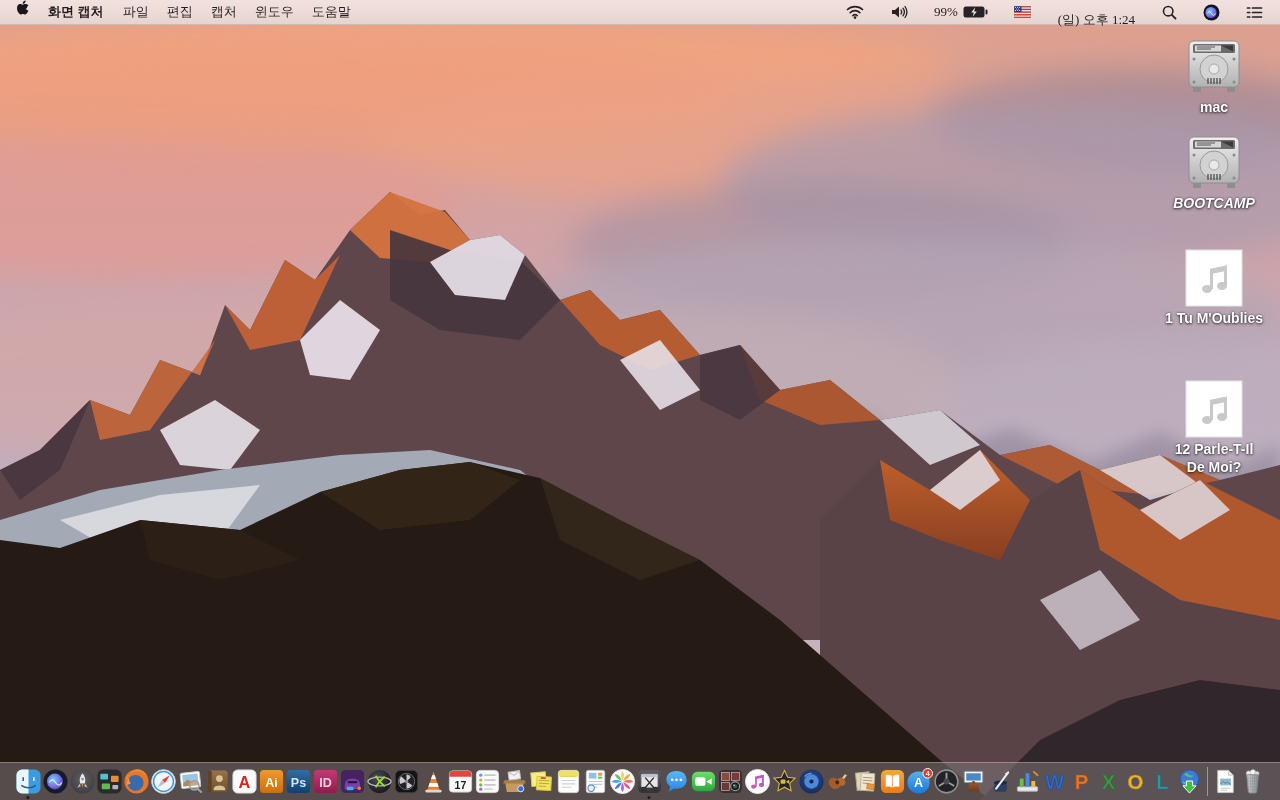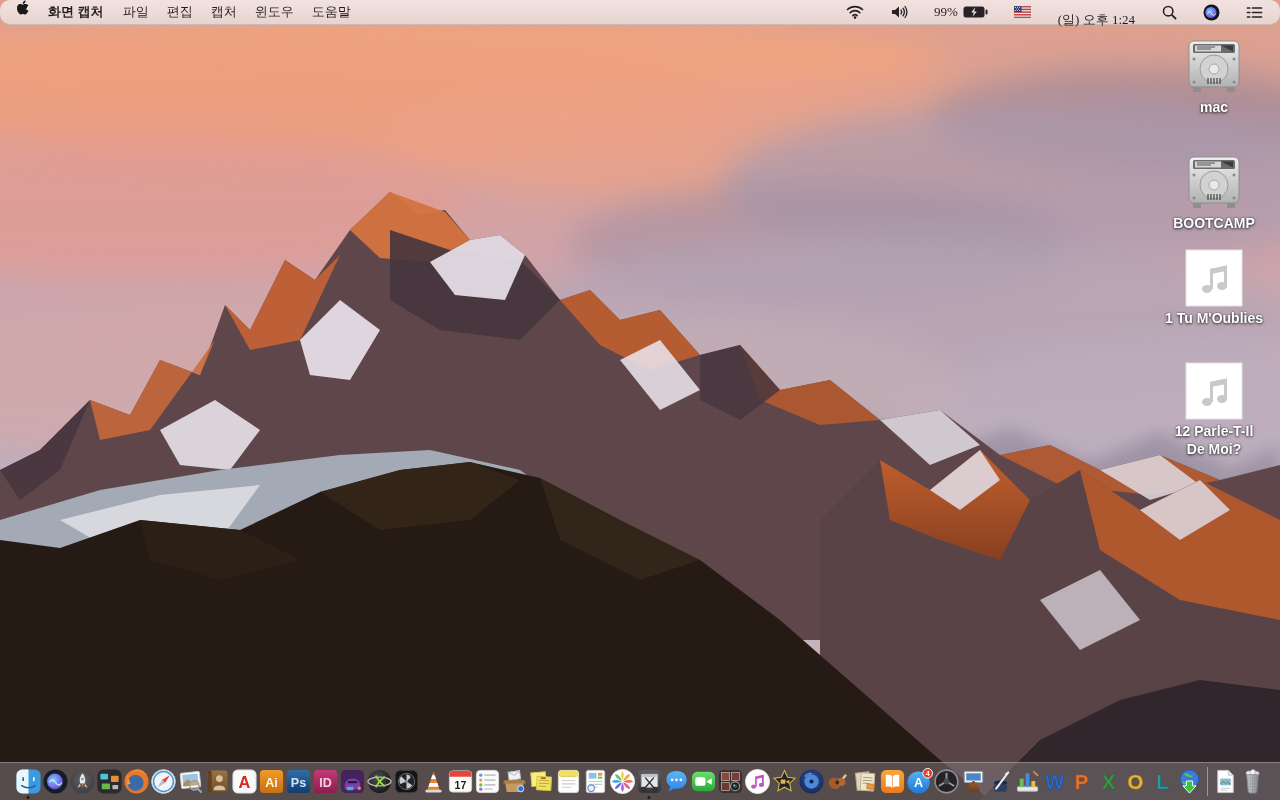--- a/index.html
+++ b/index.html
@@ -3,21 +3,21 @@
 <meta charset="utf-8">
 <style>
   html,body{margin:0;padding:0;}
   body{width:1280px;height:800px;overflow:hidden;position:relative;
        font-family:"Liberation Sans",sans-serif;background:#b9a8b4;}
   
   #wallpaper{position:absolute;inset:0;z-index:0;}
   
   .menubar{position:absolute;top:0;left:0;right:0;height:24px;z-index:30;
     background:linear-gradient(#f2e2df,#e7d4d1);border-bottom:1px solid rgba(90,70,70,.25);
-    display:flex;align-items:center;font-size:13px;color:#211c1e;border-radius:10px;}
+    display:flex;align-items:center;font-size:13px;color:#211c1e;}
   .mb-left{display:flex;align-items:center;padding-left:12px;}
   .mb-item{padding:18px 9px;line-height:24px;}
   .mb-app{font-weight:bold;padding:0 10px;}
   .mb-right{margin-left:auto;display:flex;align-items:center;padding-right:10px;gap:12px;font-family:Liberation Serif, serif;}
   .st{display:flex;align-items:center;padding:0 7px;height:24px;}
   .clock{padding:0 8px;margin-top:16px;}
   
   .desk-item{position:absolute;left:1164px;width:100px;text-align:center;z-index:10;cursor:default;}
   .desk-item .ic{display:block;margin:0 auto;}
   .desk-label{margin-top:3px;font-size:14px;font-weight:bold;color:#fff;line-height:1.25;
@@ -292,21 +292,21 @@
     <circle cx="9" cy="23" r="1.5" fill="#8a8a8a"></circle>
       <circle cx="49" cy="23" r="1.5" fill="#8a8a8a"></circle>
     <circle cx="9" cy="46" r="1.5" fill="#8a8a8a"></circle>
       <circle cx="49" cy="46" r="1.5" fill="#8a8a8a"></circle>
     <rect x="8" y="51" width="8" height="5" fill="#8e8e8e"></rect>
       <rect x="42" y="51" width="8" height="5" fill="#8e8e8e"></rect>
   </svg>
   <div class="desk-label">mac</div>
 </div>
 
-<div class="desk-item" style="top:152px;">
+<div class="desk-item" style="top:132px;font-style:italic;">
   <svg class="ic" width="58" height="60" viewBox="0 0 58 60">
     <rect x="4" y="5" width="50" height="46" rx="5" fill="url(#ghd)" stroke="#8e8e8e"></rect>
     <rect x="8" y="8" width="42" height="9" rx="1.5" fill="#6c6c6c"></rect>
     <rect x="10" y="9.5" width="26" height="6" fill="#d6d6d6"></rect>
       <path d="M12 11h18M12 13h14" stroke="#555" stroke-width="1"></path>
     <path d="M36 9.5 48 15.5 48 9.5z" fill="#3a3a3a"></path>
     <circle cx="29" cy="33" r="14" fill="#d2d2d2" stroke="#9a9a9a"></circle>
     <circle cx="29" cy="33" r="5" fill="#e9e9e9" stroke="#aaa"></circle>
     <g stroke="#555" stroke-width="1.4">
         <path d="M23 42v6M26 42v6M29 42v6M32 42v6M35 42v6"></path>
@@ -327,21 +327,21 @@
     <g fill="#c9c9c9">
         <ellipse cx="22" cy="40" rx="5" ry="4"></ellipse>
         <ellipse cx="37" cy="37" rx="5" ry="4"></ellipse>
       <path d="M25 40V20l17-3.5V37h-3V22.2l-11 2.3V40z"></path>
         <path d="M25 20l17-3.5v5L25 25z"></path>
       </g>
   </svg>
   <div class="desk-label">1 Tu M'Oublies</div>
 </div>
 
-<div class="desk-item" style="top:362px;">
+<div class="desk-item" style="top:380px;">
   <svg class="ic" width="58" height="58" viewBox="0 0 58 58">
     <rect x="1" y="1" width="56" height="56" fill="#fff" stroke="#e2e2e2"></rect>
     <g fill="#c9c9c9">
         <ellipse cx="22" cy="40" rx="5" ry="4"></ellipse>
         <ellipse cx="37" cy="37" rx="5" ry="4"></ellipse>
       <path d="M25 40V20l17-3.5V37h-3V22.2l-11 2.3V40z"></path>
         <path d="M25 20l17-3.5v5L25 25z"></path>
       </g>
   </svg>
   <div class="desk-label">12 Parle-T-Il De Moi?</div>

